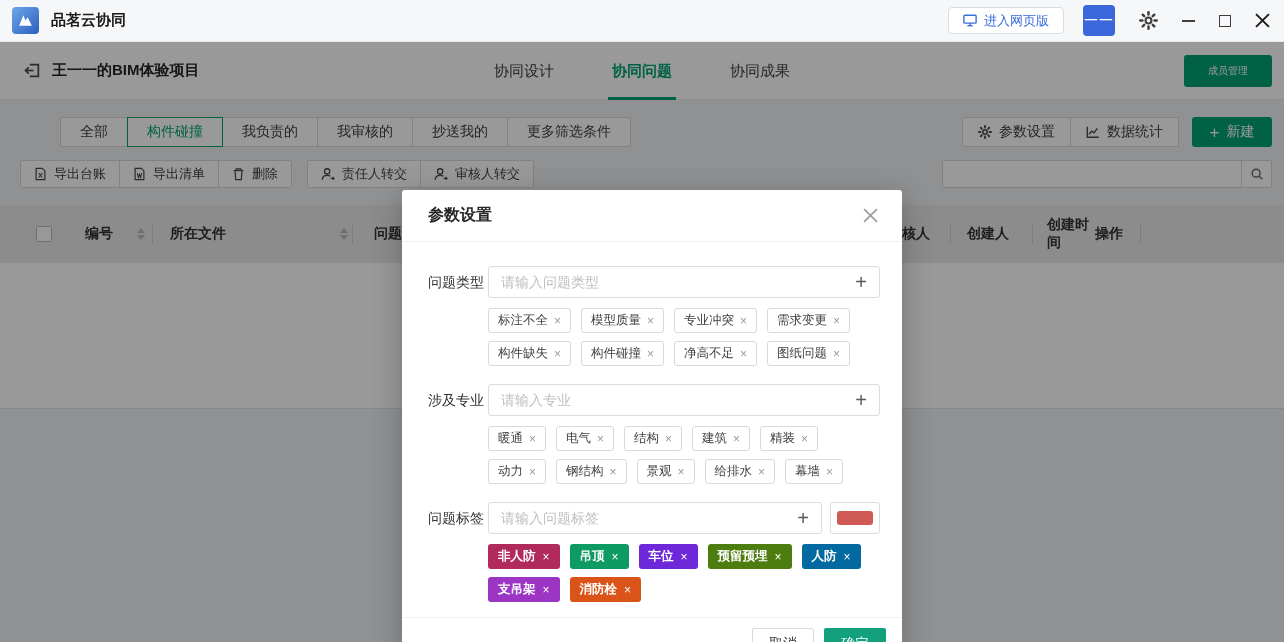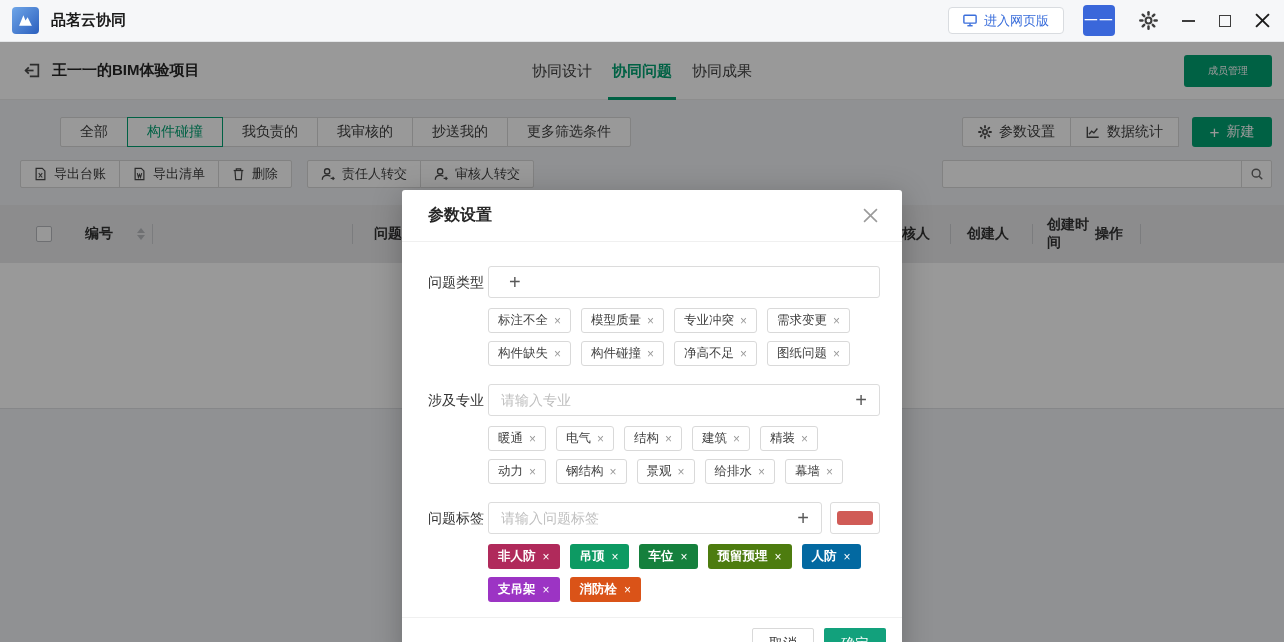--- a/index.html
+++ b/index.html
@@ -21,21 +21,21 @@
             font-size:14px; display:flex; align-items:center; justify-content:center; letter-spacing:1px; }
   .tb-ico { margin-left:24px; color:#3E3E3E; display:flex; align-items:center; cursor:pointer; }
   .min-line { width:13px; height:2px; background:#3E3E3E; }
   .max-box { width:12px; height:12px; border:1.5px solid #3E3E3E; }
 
   
   .project-bar { position:absolute; top:42px; left:0; right:0; height:58px; background:#FFF;
                  border-bottom:1px solid #EBEBEB; display:flex; align-items:center; padding:0 12px 0 24px; }
   .back-ico { color:#4A4A4A; display:flex; }
   .project-name { font-size:15px; font-weight:bold; color:#262626; margin-left:11px; }
-  .tabs { position:absolute; left:50%; transform:translateX(-50%); top:0; height:58px; display:flex; gap:20px;align-items:flex-end; }
+  .tabs { position:absolute; left:50%; transform:translateX(-50%); top:0; height:58px; display:flex; gap:58px;align-items:flex-end; }
   .tab { height:58px; line-height:58px; font-size:15px; color:#404040; cursor:pointer; position:relative; }
   .tab.active { color:var(--green); font-weight:bold; }
   .tab.active::after { content:""; position:absolute; left:-4px; right:-4px; bottom:0; height:3px; background:var(--green); }
   .member-btn { margin-left:auto; width:88px; height:32px; background:var(--green); color:#FFF; border:none;
                 border-radius:3px; font-size:10px; cursor:pointer; }
 
   :root { --green:#00A272; --border:#D9D9D9; }
 
   
   .content { position:absolute; top:100px; left:0; right:0; bottom:0; background:#F0F2F5; }
@@ -311,20 +311,27 @@
       <span class="sep" style="left:950px"></span>
       <span class="sep" style="left:1032px"></span>
       <span class="sep" style="left:1140px"></span>
     <div class="th col-0 sortable">
           <span>编号</span>
           <span class="caret">
             <i class="up"></i>
             <i class="dn"></i>
           </span>
         </div>
+        <div class="th col-1 sortable">
+          <span>所在文件</span>
+          <span class="caret">
+            <i class="up"></i>
+            <i class="dn"></i>
+          </span>
+        </div>
         <div class="th col-2">
           <span>问题</span>
         </div>
         <div class="th col-3">
           <span>审核人</span>
         </div>
         <div class="th col-4">
           <span>创建人</span>
         </div>
         <div class="th col-5 sortable">
@@ -353,20 +360,21 @@
         </svg>
       </span>
     </div>
 
     <div class="modal-body">
 
       <div class="fgroup">
         <div class="flabel">问题类型</div>
         <div class="fcontrol">
           <div class="tag-input">
+            <input placeholder="请输入问题类型" style="">
             <span class="plus">+</span>
           </div>
           <div class="tagrow" id="tags-0">
               <span class="tag">
                 <span>标注不全</span>
                 <span class="x">×</span>
               </span>
               <span class="tag">
                 <span>模型质量</span>
                 <span class="x">×</span>
@@ -465,21 +473,21 @@
           </div>
           <div class="tagrow" id="tags-2">
               <span class="ctag" style="background: rgb(176, 42, 91);">
                 <span>非人防</span>
                 <span class="x">×</span>
               </span>
               <span class="ctag" style="background: rgb(13, 154, 99);">
                 <span>吊顶</span>
                 <span class="x">×</span>
               </span>
-              <span class="ctag" style="background: #15803d;">
+              <span class="ctag" style="background: #6d28d9;">
                 <span>车位</span>
                 <span class="x">×</span>
               </span>
               <span class="ctag" style="background: #4d7c0f;">
                 <span>预留预埋</span>
                 <span class="x">×</span>
               </span>
               <span class="ctag" style="background: #0369a1;">
                 <span>人防</span>
                 <span class="x">×</span>

